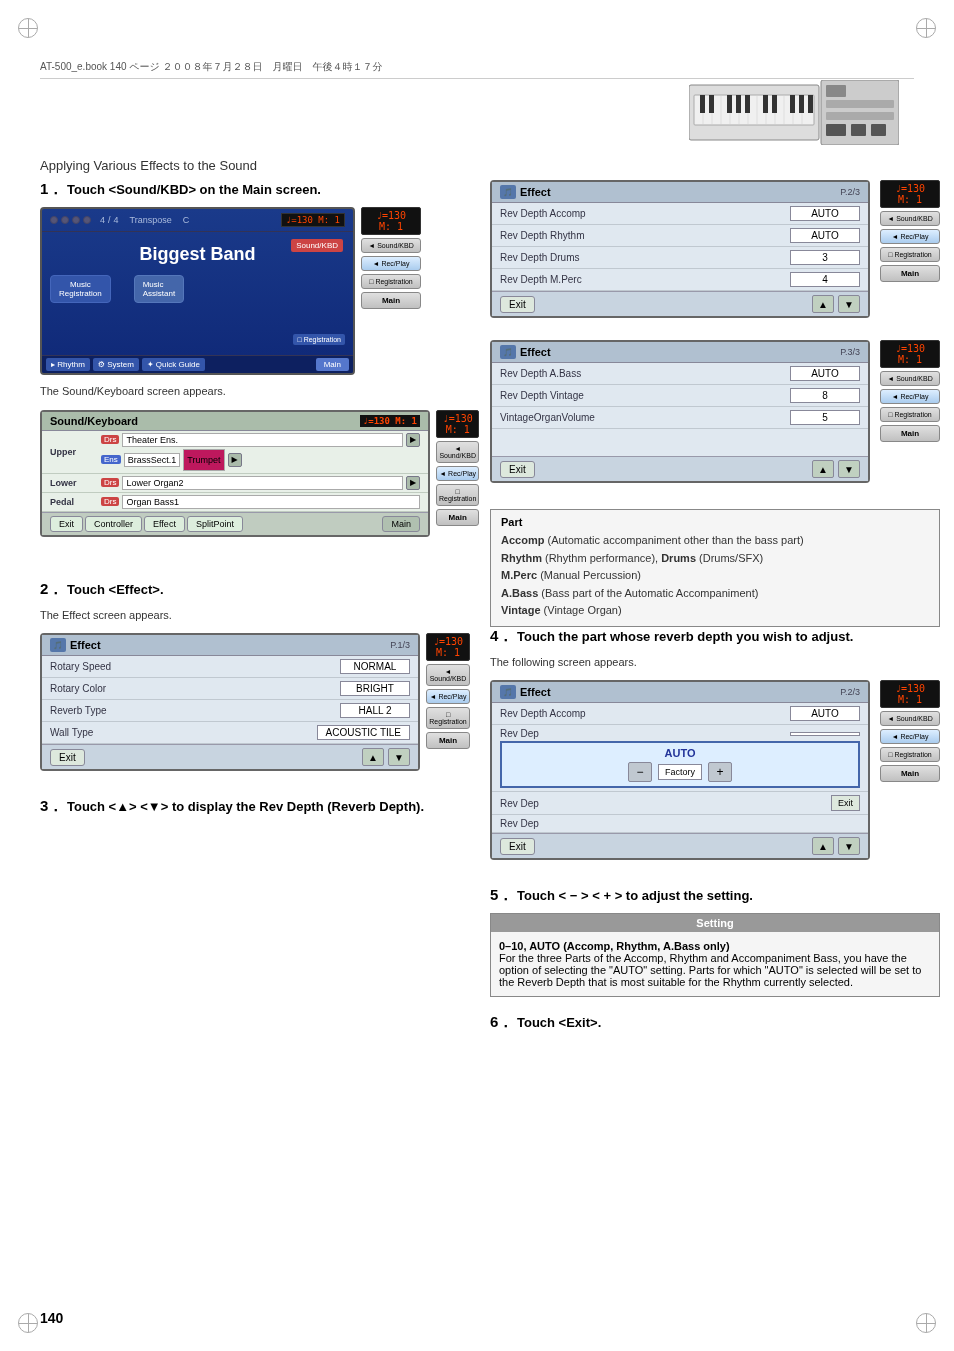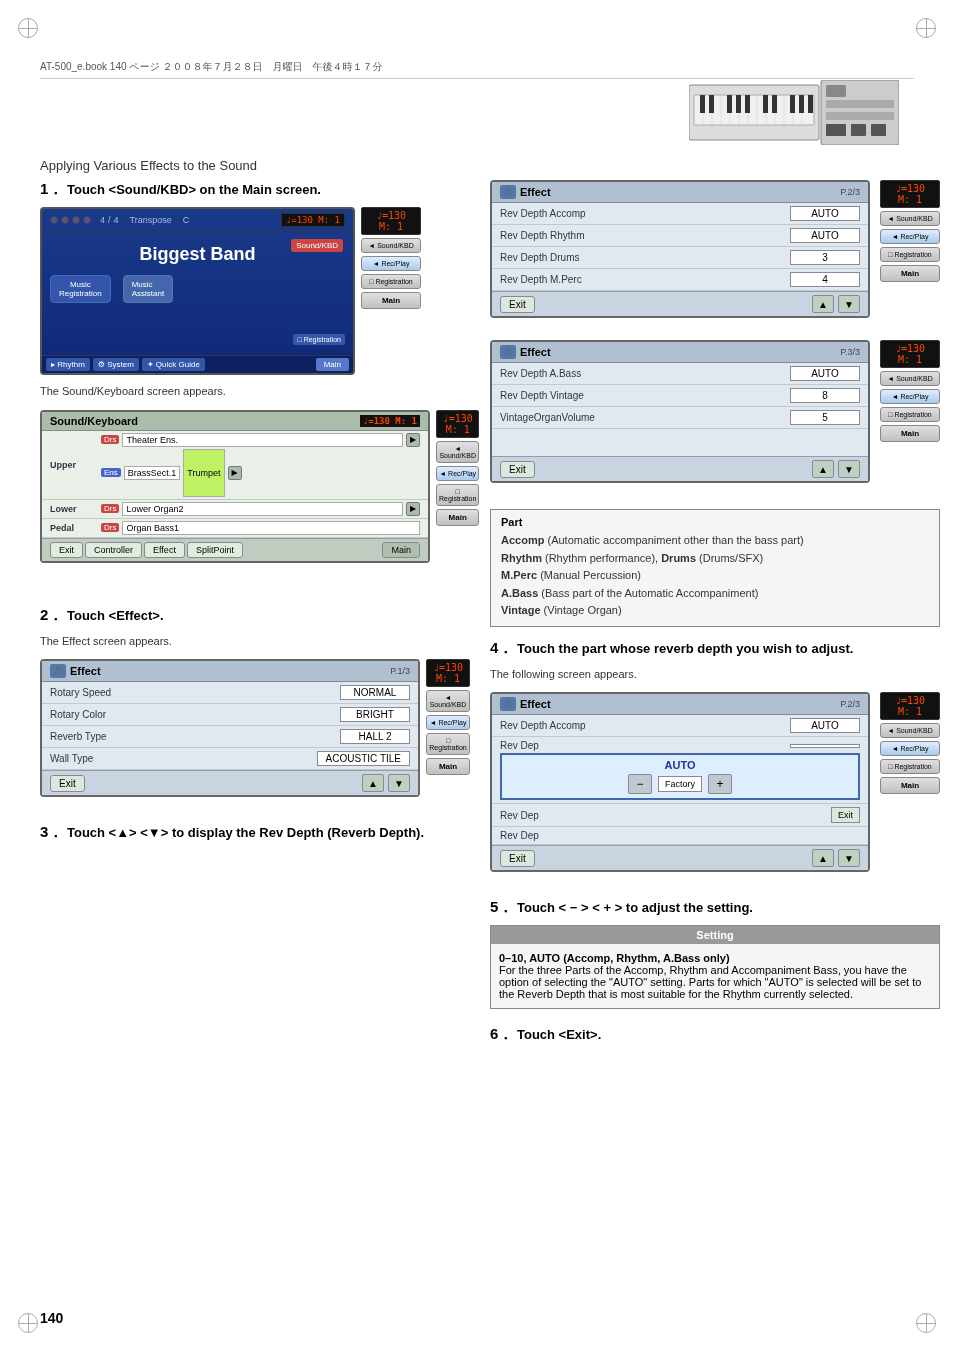--- a/index.html
+++ b/index.html
@@ -232,21 +232,20 @@
       color: #333;
       margin-bottom: 10px;
       line-height: 1.5;
     }
 
     
     .part-info-box {
       border: 1px solid #888;
       background: #f5f5f5;
       padding: 6px 10px;
-      margin-bottom: 12px;
     }
     .part-info-title {
       font-weight: bold;
       font-size: 11px;
       margin-bottom: 4px;
     }
     .part-info-text {
       font-size: 11px;
       line-height: 1.6;
       color: #333;
@@ -387,21 +386,21 @@
 
             <div style="text-align:center;padding:12px 0 4px;">
               <div style="color:#fff;font-size:18px;font-weight:bold;">Biggest Band</div>
             </div>
 
             <div style="position:absolute;right:10px;top:30px;">
               <div style="background:#cc4444;color:#fff;font-size:8px;padding:2px 5px;border-radius:2px;margin-bottom:3px;">Sound/KBD</div>
             </div>
 
             <div style="padding:6px 8px;">
-              <div style="display:flex;gap:12px;margin-bottom:6px;">
+              <div style="display:flex;gap:23px;margin-bottom:6px;">
                 <div style="background:#3355aa;border:1px solid #4466bb;border-radius:4px;padding:4px 8px;color:#fff;font-size:8px;text-align:center;">Music<br>Registration</div>
                 <div style="background:#4466aa;border:1px solid #5577bb;border-radius:4px;padding:4px 8px;color:#fff;font-size:8px;">Music<br>Assistant</div>
               </div>
             </div>
 
             <div style="position:absolute;bottom:0;left:0;right:0;display:flex;justify-content:space-between;align-items:flex-start;background:#0d2060;border-top:1px solid #335;padding:2px 4px;">
               <div style="display:flex;gap:3px;">
                 <div style="background:#3355aa;color:#fff;font-size:8px;padding:2px 5px;border-radius:2px;">▸ Rhythm</div>
                 <div style="background:#3355aa;color:#fff;font-size:8px;padding:2px 5px;border-radius:2px;">⚙ System</div>
                 <div style="background:#3355aa;color:#fff;font-size:8px;padding:2px 5px;border-radius:2px;">✦ Quick Guide</div>
@@ -435,21 +434,21 @@
               <div class="kbd-part-label">Upper</div>
               <div style="flex:1;">
                 <div style="display:flex;align-items:center;gap:3px;margin-bottom:2px;">
                   <span class="kbd-sound-tag">Drs</span>
                   <span style="flex:1;background:#fff;border:1px solid #aaa;font-size:9px;padding:1px 3px;">Theater Ens.</span>
                   <div class="kbd-arrow">▶</div>
                 </div>
                 <div style="display:flex;align-items:center;gap:3px;">
                   <span class="kbd-sound-tag blue">Ens</span>
                   <span style="background:#fff;border:1px solid #aaa;font-size:9px;padding:1px 3px;">BrassSect.1</span>
-                  <span style="background:#bef264;border:1px solid #aaa;font-size:9px;padding:18px 3px;">Trumpet</span>
+                  <span style="background:#be185d;border:1px solid #aaa;font-size:9px;padding:5px 3px;">Trumpet</span>
                   <div class="kbd-arrow">▶</div>
                 </div>
               </div>
             </div>
 
             <div class="kbd-row">
               <div class="kbd-part-label">Lower</div>
               <div style="flex:1;display:flex;align-items:center;gap:3px;">
                 <span class="kbd-sound-tag">Drs</span>
                 <span style="flex:1;background:#fff;border:1px solid #aaa;font-size:9px;padding:1px 3px;">Lower Organ2</span>

